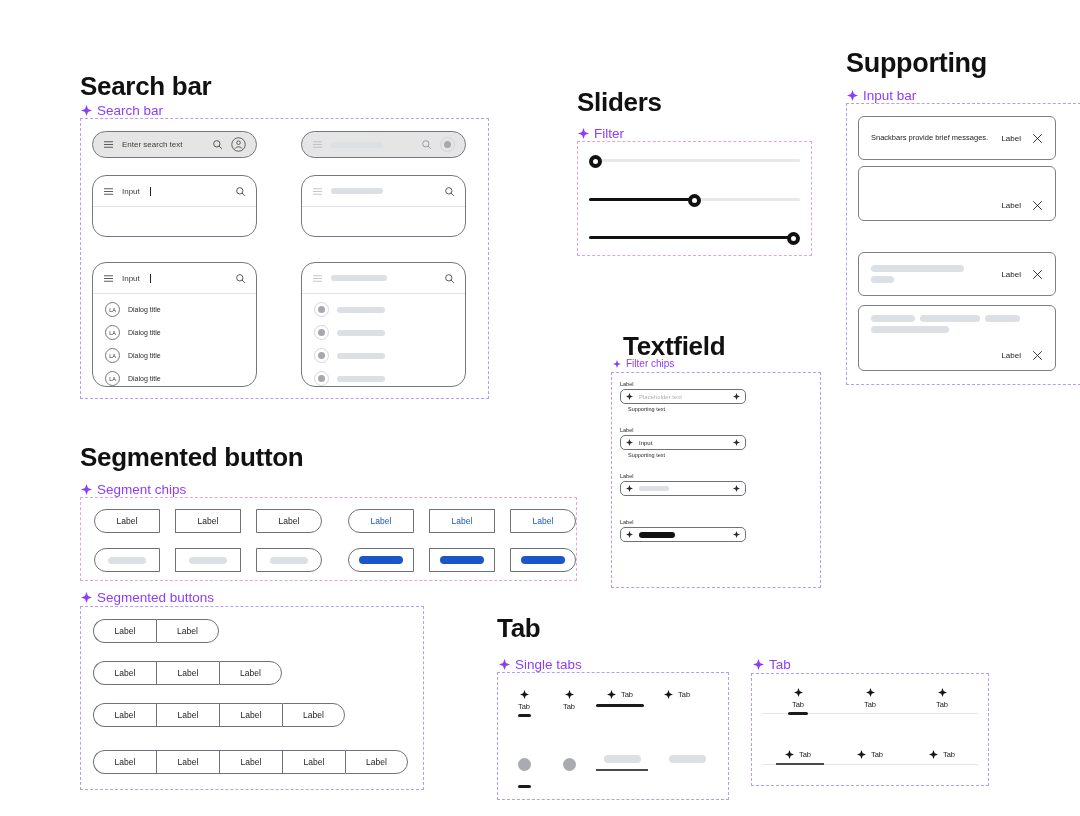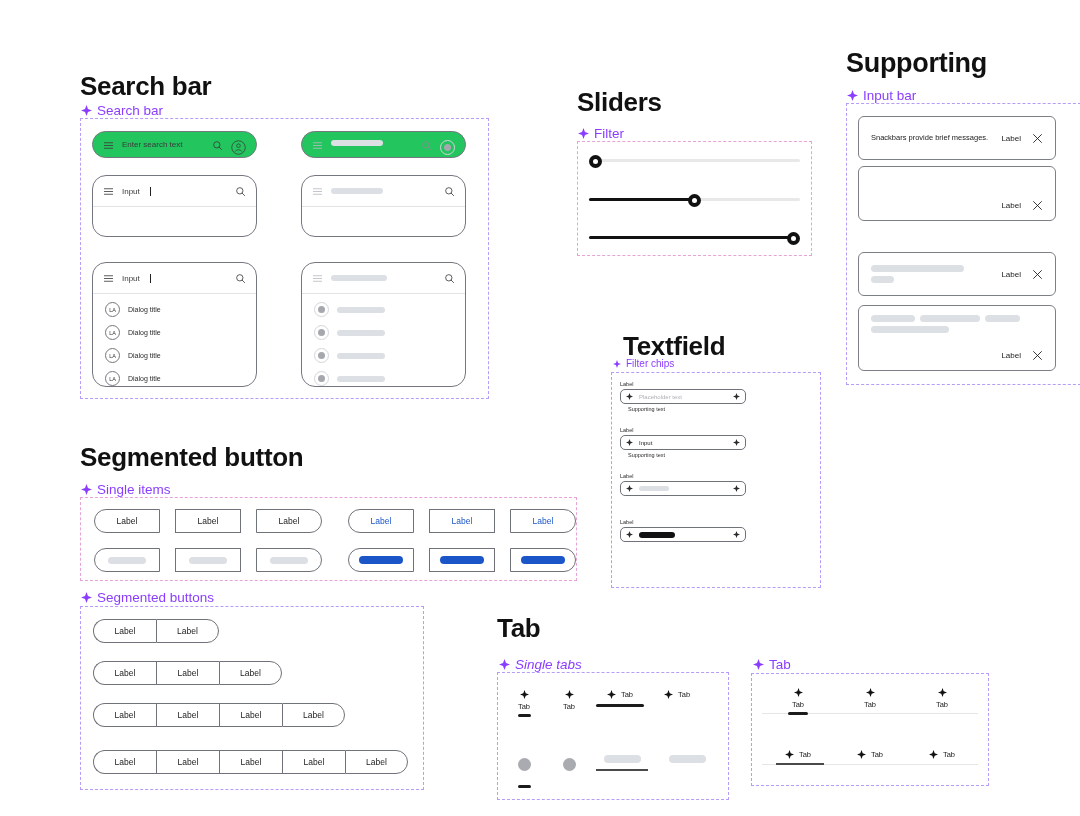--- a/index.html
+++ b/index.html
@@ -27,22 +27,22 @@
   
   .frame { border:1px dashed #b69cf7; background:transparent; }
   .frame-pink { border:1px dashed #e6a3d8; }
 
   
   .bar { background:#dcdfe3; border-radius:20px; }
   .bar-dark { background:#111; border-radius:20px; }
 
   
   .sb {
-    border:1px solid #757780; border-radius:26px; background:#22c55e;
-    display:flex; padding:8px 10px; gap:8px;
+    border:1px solid #757780; border-radius:26px; background:#e5e5e5;
+    display:flex; align-items:center; padding:8px 10px; gap:8px;
   }
   .sb-head { height:30px; display:flex; align-items:center; gap:8px; padding:0 10px; }
   .sb-text { font-size:8px; color:#3b3b3b; white-space:nowrap; }
   .sb-caret { display:inline-block; width:1px; height:9px; background:#222; margin-left:2px; vertical-align:middle;}
   .ico { flex:0 0 auto; display:block; }
   .spacer { flex:1 1 auto; }
   .sb-box {
     border:1px solid #757780; border-radius:14px; background:#fff; overflow:hidden;
   }
   .sb-divider { height:1px; background:#e3e3e6; }
@@ -286,21 +286,21 @@
       </div>
   </div>
 </div>
 
 <div class="abs sec-title" style="left:80px; top:444px;">Segmented button</div>
 
 <div class="abs grp-label" style="left:81px; top:483px;">
   <svg class="diamond-icon" viewBox="0 0 12 12">
       <path d="M6 0 L7.6 4.4 L12 6 L7.6 7.6 L6 12 L4.4 7.6 L0 6 L4.4 4.4 Z" fill="#8b3dff"></path>
     </svg>
-  <span>Single items</span>
+  <span>Segment chips</span>
 </div>
 
 <div class="abs frame-pink" style="left:80px; top:497px; width:497px; height:84px;"></div>
 
 <div class="abs" style="left:94px; top:509px; display:flex; gap:15px;">
   <div class="seg-chip r-left" style="width:66px;">Label</div>
   <div class="seg-chip r-none" style="width:66px;">Label</div>
   <div class="seg-chip r-right" style="width:66px;">Label</div>
   <div class="seg-chip r-left blue" style="width:66px; margin-left:11px;">Label</div>
   <div class="seg-chip r-none blue" style="width:66px;">Label</div>
@@ -527,21 +527,21 @@
         <g stroke="#1b1b1b" stroke-width="1.1" stroke-linecap="round">
           <line x1="2" y1="2" x2="12" y2="12"></line>
           <line x1="12" y1="2" x2="2" y2="12"></line>
         </g>
       </svg>
   </div>
 </div>
 
 <div class="abs sec-title" style="left:497px; top:615px;">Tab</div>
 
-<div class="abs grp-label" style="left:499px; top:658px;font-style:italic;">
+<div class="abs grp-label" style="left:499px; top:658px;">
   <svg class="diamond-icon" viewBox="0 0 12 12">
       <path d="M6 0 L7.6 4.4 L12 6 L7.6 7.6 L6 12 L4.4 7.6 L0 6 L4.4 4.4 Z" fill="#8b3dff"></path>
     </svg>
   <span>Single tabs</span>
 </div>
 
 <div class="abs frame" style="left:497px; top:672px; width:232px; height:128px;"></div>
 
 <div class="abs tab-item" style="left:511px; top:690px; width:26px;">
   <svg class="diamond-icon" viewBox="0 0 12 12" style="width:9px;height:9px;">

